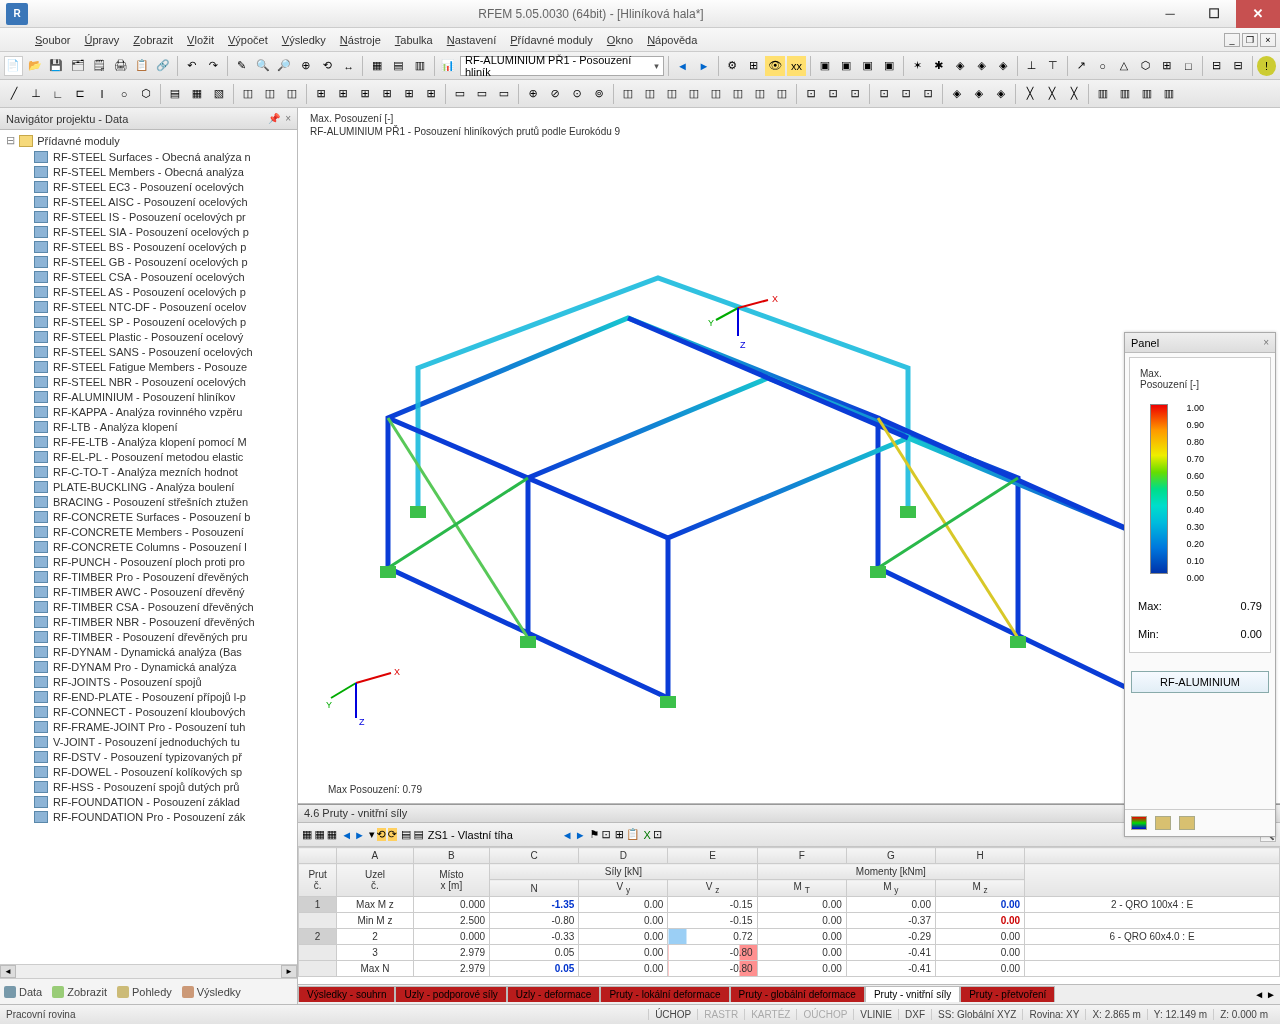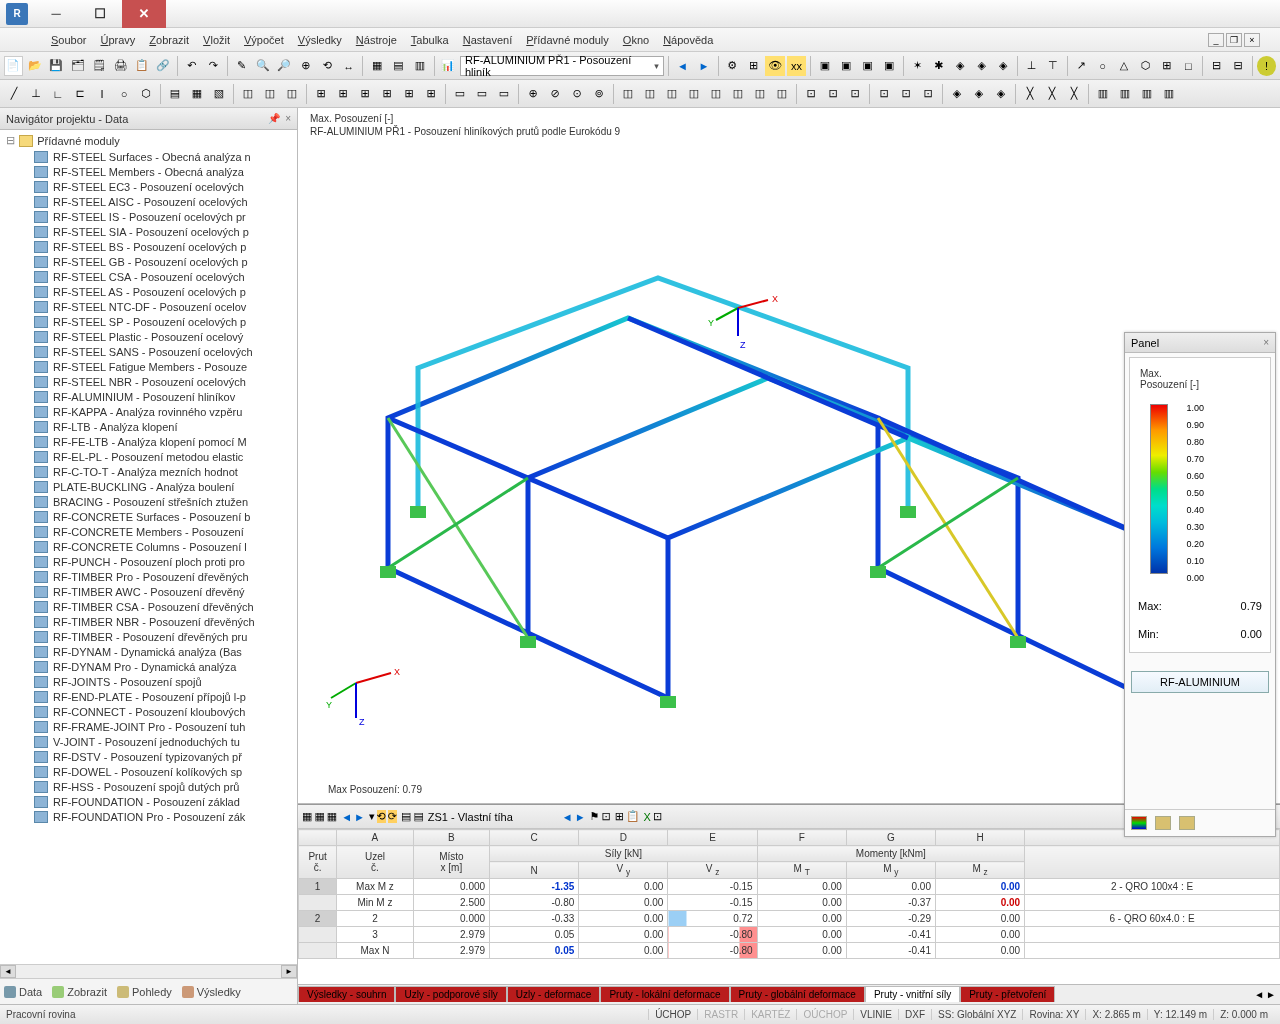--- a/index.html
+++ b/index.html
@@ -8,21 +8,21 @@
 
 .titlebar { height: 28px; background: linear-gradient(#fdfdfd, #e8e8e8); display: flex; align-items: center; color: #666; border-bottom: 1px solid #ccc; }
 .titlebar .app-icon { width: 22px; height: 22px; background: #3a76b8; margin: 0 6px; border-radius: 2px; display:flex;align-items:center;justify-content:center;color:#fff;font-size:10px;font-weight:bold; }
 .titlebar .title { flex: 1; text-align: center; font-size: 12px; }
 .win-btns { display: flex; }
 .win-btn { width: 44px; height: 28px; display: flex; align-items: center; justify-content: center; font-size: 13px; font-weight: bold; }
 .win-btn.close { background: #c75050; color: #fff; }
 .win-btn.min, .win-btn.max { color: #333; }
 
 
-.menubar { height: 24px; background: linear-gradient(#f8f8f8,#ececec); display: flex; align-items: center; padding: 0 20px; border-bottom: 1px solid #ccc; gap: 2px; }
+.menubar { height: 24px; background: linear-gradient(#f8f8f8,#ececec); display: flex; align-items: center; padding: 0 4px; border-bottom: 1px solid #ccc; gap: 2px; }
 .menubar .mi { padding: 3px 7px; color: #333; cursor: default; }
 .menubar .mi u { text-decoration: underline; }
 .mdi-btns { margin-left: auto; display:flex; gap:2px; }
 .mdi-btns span { width:16px; height:14px; border:1px solid #aaa; font-size:9px; display:flex; align-items:center; justify-content:center;}
 
 
 .toolbar { height: 28px; background: linear-gradient(#f3f3f3,#e3e3e3); border-bottom: 1px solid #c5c5c5; display: flex; align-items: center; padding: 0 4px; gap: 2px; }
 .toolbar .tbtn { width: 20px; height: 20px; border: 1px solid transparent; display:flex; align-items:center; justify-content:center; font-size:11px; }
 .toolbar .sep { width:1px; height:20px; background:#bbb; margin:0 2px; }
 .toolbar .combo { height: 20px; border: 1px solid #aaa; background: #fff; padding: 0 18px 0 4px; font-size: 11px; display: flex; align-items:center; position:relative;}
@@ -97,20 +97,21 @@
 .statusbar { position:absolute; bottom:0; left:0; right:0; height:20px; background:linear-gradient(#f4f4f4,#e3e3e3); border-top:1px solid #bbb; display:flex; align-items:center; font-size:10px; color:#444; padding:0 6px; gap:8px;}
 .statusbar .cell { border-left:1px solid #ccc; padding:0 6px; }
 .statusbar .right { margin-left:auto; display:flex;}
 .statusbar .dim { color:#aaa;}
 </style>
 </head>
 <body>
 
 <div class="titlebar">
   <div class="app-icon">R</div>
+  <div class="title">RFEM 5.05.0030 (64bit) - [Hliníková hala*]</div>
   <div class="win-btns">
     <div class="win-btn min">─</div>
     <div class="win-btn max">☐</div>
     <div class="win-btn close">✕</div>
   </div>
 </div>
 
 <div class="menubar">
   <span class="app-icon" style="width:18px;height:16px;margin:0 4px 0 0;"></span>
   <span id="menus-container"><span class="mi"><u>S</u>oubor</span><span class="mi"><u>Ú</u>pravy</span><span class="mi"><u>Z</u>obrazit</span><span class="mi"><u>V</u>ložit</span><span class="mi"><u>V</u>ýpočet</span><span class="mi"><u>V</u>ýsledky</span><span class="mi"><u>N</u>ástroje</span><span class="mi"><u>T</u>abulka</span><span class="mi"><u>N</u>astavení</span><span class="mi"><u>P</u>řídavné moduly</span><span class="mi"><u>O</u>kno</span><span class="mi"><u>N</u>ápověda</span></span>
@@ -535,20 +536,21 @@
           <text x="68" y="22" font-size="9" fill="#d00">X</text>
         <line x1="30" y1="30" x2="5" y2="45" stroke="#0a0" stroke-width="2"></line>
           <text x="0" y="55" font-size="9" fill="#0a0">Y</text>
         <line x1="30" y1="30" x2="30" y2="65" stroke="#00d" stroke-width="2"></line>
           <text x="33" y="72" font-size="9" fill="#00d">Z</text>
       </svg>
       <div class="canvas-footer-label">Max Posouzení: 0.79</div>
     </div>
 
     <div class="table-area">
+      <div class="table-title">4.6 Pruty - vnitřní síly</div>
       <div class="table-toolbar">
         <span class="tbtn">▦</span>
         <span class="tbtn">▦</span>
         <span class="tbtn">▦</span>
         <span class="sep"></span>
         <span class="tbtn" style="color:#06c">◄</span>
         <span class="tbtn" style="color:#06c">►</span>
         <span class="sep"></span>
         <span class="tbtn">▾</span>
         <span class="tbtn" style="background:#ffd060">⟲</span>

